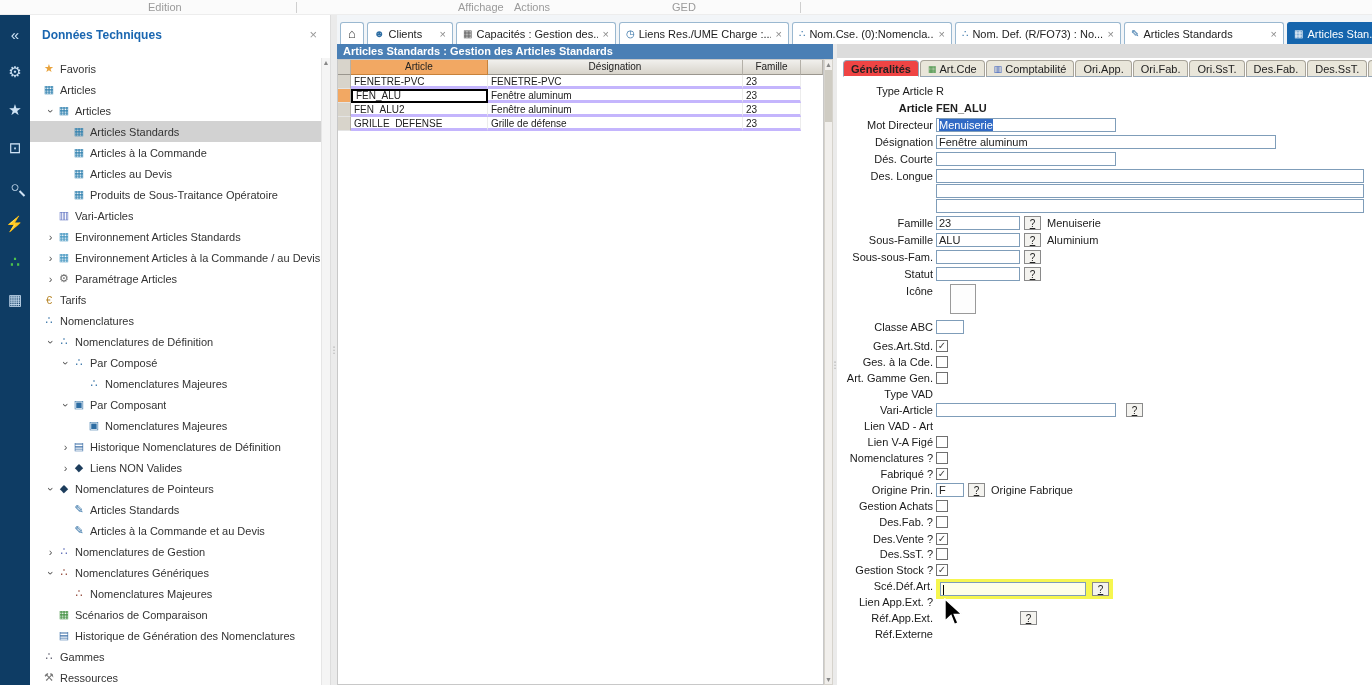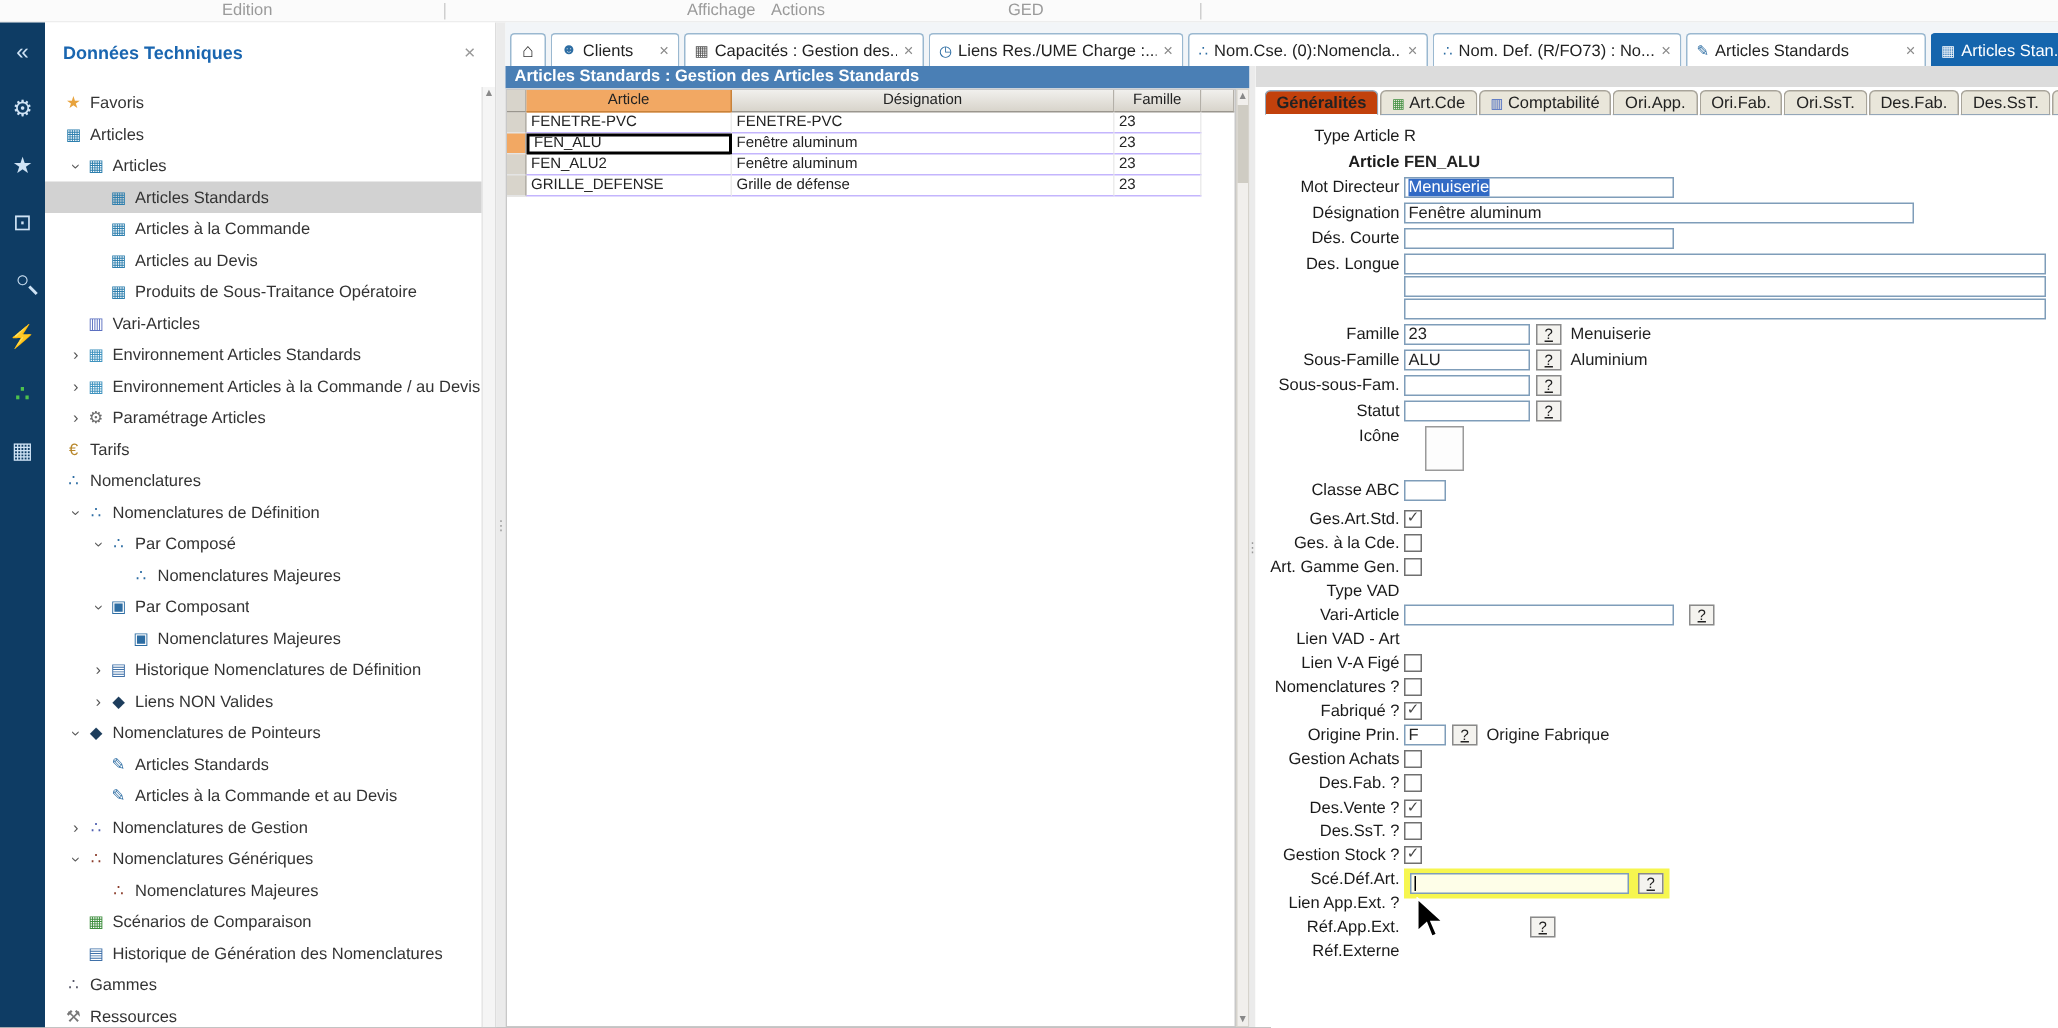--- a/index.html
+++ b/index.html
@@ -53,32 +53,32 @@
   
   .grid-panel{position:absolute;left:337px;top:59px;width:487px;height:626px;background:#fff;border:1px solid #c8c8c8;overflow:hidden;}
   .grid-header{display:flex;height:15px;}
   .ghead{flex:none;background:linear-gradient(#f1f0ed,#d8d4cb);border-right:1px solid #b4b0a8;border-bottom:1px solid #9a968e;font-size:10px;text-align:center;line-height:14px;overflow:hidden;cursor:pointer;}
   .ghead.sorted{background:#f2a863;border-color:#c8823a;}
   .ghead.filler{flex:1;}
   .gsel{flex:none;width:13px;background:#d8d4cb;border-right:1px solid #b4b0a8;border-bottom:1px solid #e4e4e4;cursor:pointer;}
   .ghsel{border-bottom:1px solid #9a968e;}
   .gsel.on{background:#f2a863;}
   .grow{display:flex;height:14px;}
-  .gcell{flex:none;font-size:10px;line-height:13px;padding:0 3px;border-right:1px solid #ececec;border-bottom:1px solid #c4b5fd;overflow:hidden;white-space:nowrap;cursor:default;}
+  .gcell{flex:none;font-size:10px;line-height:13px;padding:0 3px;border-right:1px solid #ececec;border-bottom:3px solid #c4b5fd;overflow:hidden;white-space:nowrap;cursor:default;}
   .gcell.focuscell{border:2px solid #000;line-height:10px;background:#fff;}
   .grid-scroll{position:absolute;left:824px;top:59px;width:9px;height:626px;background:#f1efec;border:1px solid #d6d3cc;text-align:center;}
   .gthumb{width:7px;height:52px;background:#cfccc3;margin:1px auto 0;}
   .gs-bottom{position:absolute;bottom:0;left:0;right:0;}
 
   
   .form-panel{position:absolute;left:837px;top:44px;width:535px;height:641px;background:#fff;overflow:hidden;}
   .form-topstrip{height:14px;background:#dcdcdc;}
   .form-tabs{display:flex;align-items:flex-end;height:19px;margin-left:6px;overflow:hidden;}
   .ftab{flex:none;height:17px;background:#e9e6da;border:1px solid #a8a49a;border-bottom:1px solid #94a6b8;border-radius:4px 4px 0 0;display:flex;align-items:center;gap:3px;padding:0 7px;margin-right:1px;font-size:11px;cursor:pointer;white-space:nowrap;}
-  .ftab.active{background:#c2410c;border:1px solid #94a6b8;border-bottom:1px solid #fff;font-weight:bold;}
+  .ftab.active{background:#ef4444;border:1px solid #94a6b8;border-bottom:1px solid #fff;font-weight:bold;}
   .ftico{font-size:9px;}
   .form-fields{position:absolute;left:0;top:39px;right:0;}
   .frow{display:flex;height:17px;}
   .flabel{flex:none;width:96px;text-align:right;font-size:11px;color:#1a1a1a;padding-top:2px;white-space:nowrap;}
   .flabel.b{font-weight:bold;}
   .fctl{display:flex;align-items:flex-start;margin-left:3px;padding-top:1px;}
   .fval{font-size:11px;padding-top:1px;}
   .fval.b{font-weight:bold;}
   .finput{height:14px;border:1px solid #7f9db9;background:#fff;font-size:11px;line-height:12px;padding:0 2px;overflow:hidden;white-space:nowrap;cursor:text;}
   .selval{background:#316ac5;color:#fff;}

